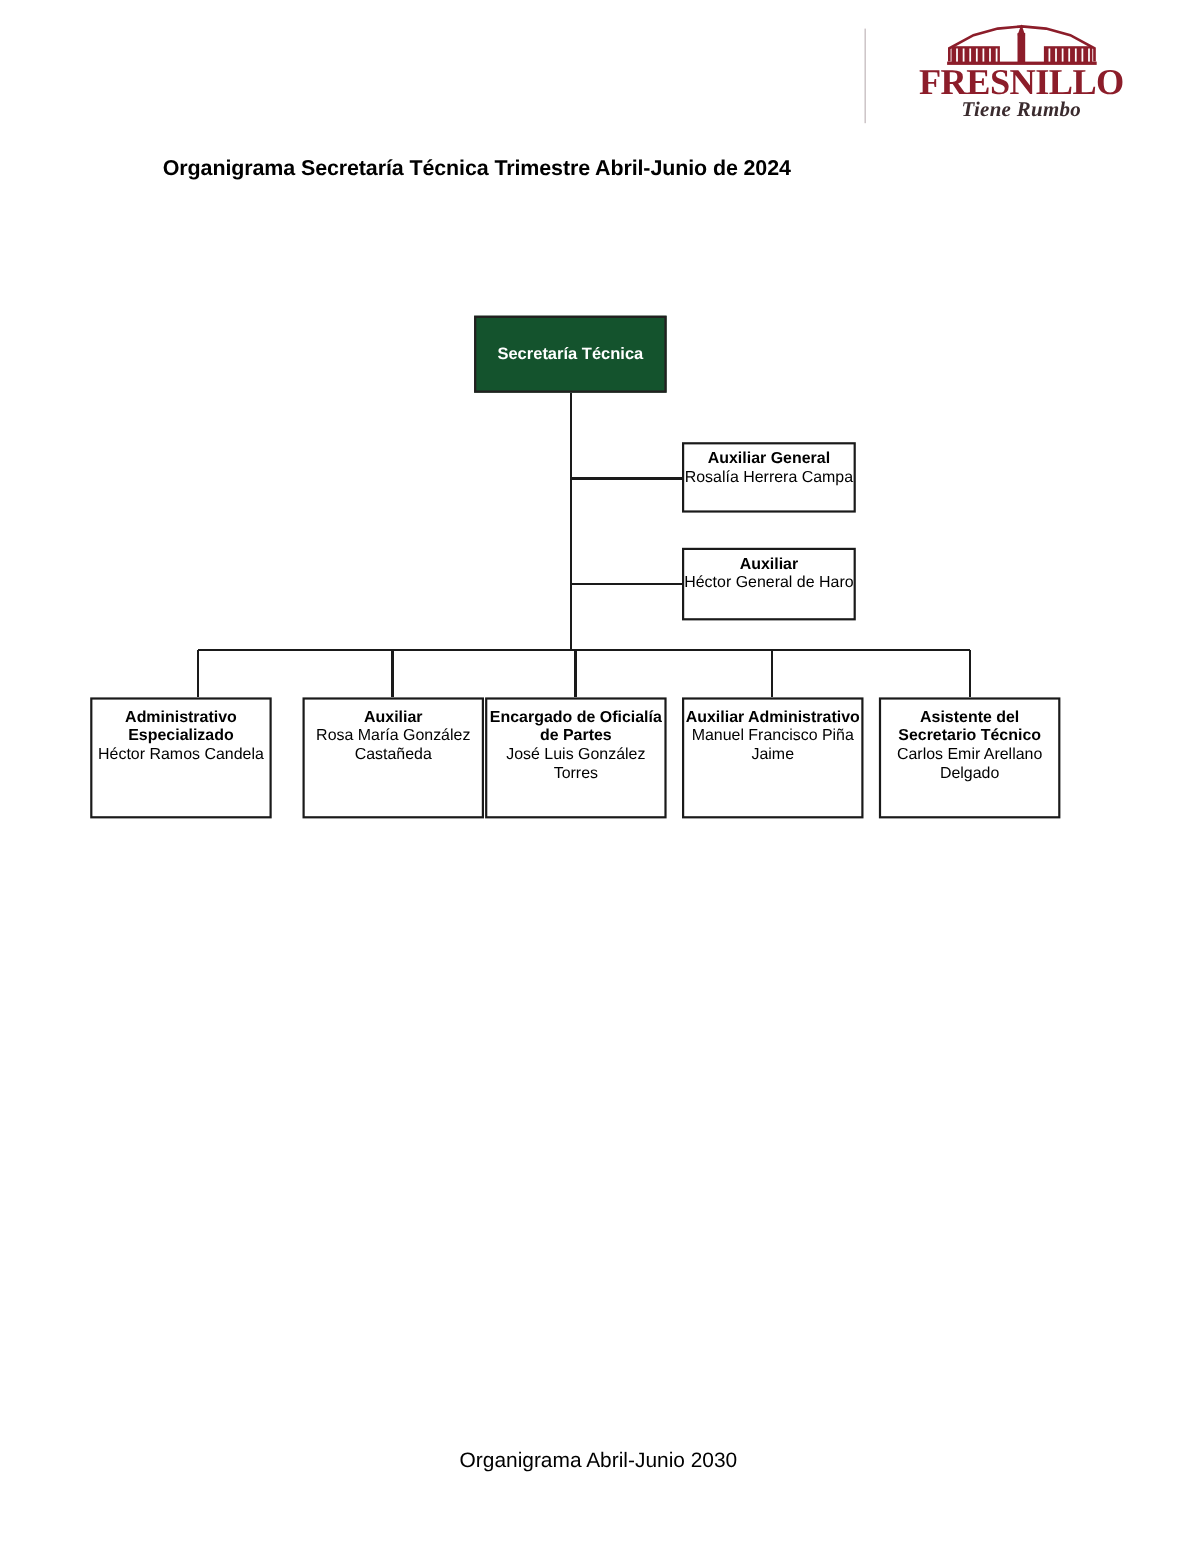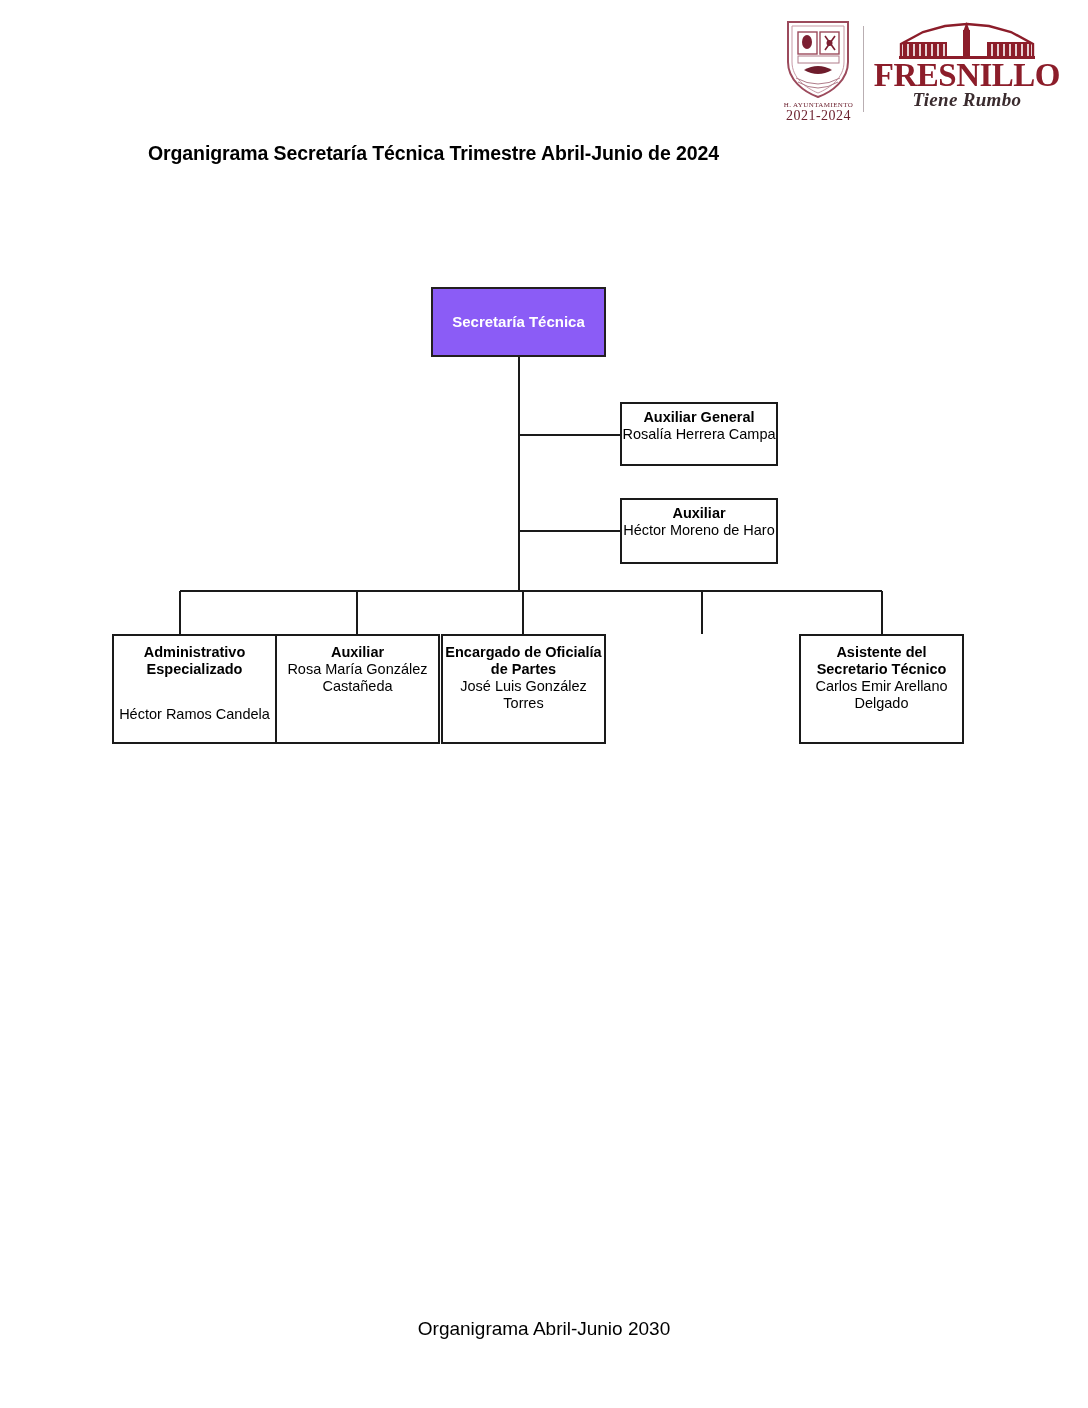--- a/index.html
+++ b/index.html
@@ -127,21 +127,21 @@
   }
   .node .person {
     font-size: 14.5px;
   }
 
   #node-root {
     left: 431px;
     top: 287px;
     width: 175px;
     height: 70px;
-    background: #8b5cf6;
+    background: #14532d;
     border: 2px solid #231f20;
     justify-content: center;
   }
   #node-root .role {
     color: #ffffff;
     font-size: 15px;
   }
 
   #node-aux-general {
     left: 620px;
@@ -157,58 +157,41 @@
     height: 66px;
     padding-top: 5px;
   }
 
   .child-node {
     top: 634px;
     width: 165px;
     height: 110px;
     padding-top: 8px;
   }
-  #node-child-0 { left: 112px; gap: 28px; }
+  #node-child-0 { left: 82px; }
   #node-child-1 { left: 275px; }
   #node-child-2 { left: 441px; }
   #node-child-3 { left: 620px; }
   #node-child-4 { left: 799px; align-items: center; }
 
   
   #page-footer {
     position: absolute;
     top: 1318px;
     left: 0;
     width: 1088px;
     text-align: center;
     font-size: 19px;
   }
 </style>
 </head>
 <body>
 
 <div id="header-logos">
 
-  <div class="crest-block">
-    <svg class="crest-svg" width="72" height="82" viewBox="0 0 72 82">
-      <path d="M6 4 H66 V44 C66 62 50 74 36 79 C22 74 6 62 6 44 Z" fill="#ffffff" stroke="#9c4a5c" stroke-width="2"></path>
-      <path d="M10 8 H62 V44 C62 60 48 70 36 75 C24 70 10 60 10 44 Z" fill="none" stroke="#c79aa6" stroke-width="1"></path>
-      <rect x="16" y="14" width="19" height="22" fill="none" stroke="#9c4a5c" stroke-width="1.4"></rect>
-      <rect x="38" y="14" width="19" height="22" fill="none" stroke="#9c4a5c" stroke-width="1.4"></rect>
-      <ellipse cx="25" cy="24" rx="5" ry="7" fill="#7c1f32"></ellipse>
-      <path d="M43 18 L53 32 M53 18 L43 32" stroke="#7c1f32" stroke-width="1.6"></path>
-      <circle cx="47.5" cy="25" r="3" fill="#7c1f32"></circle>
-      <rect x="16" y="38" width="41" height="7" fill="none" stroke="#b07c8a" stroke-width="1"></rect>
-      <path d="M22 52 Q36 44 50 52 Q36 60 22 52 Z" fill="#6e1c2c"></path>
-      <path d="M14 60 Q36 72 58 60" fill="none" stroke="#b07c8a" stroke-width="1"></path>
-      <path d="M16 64 Q36 76 56 64" fill="none" stroke="#b07c8a" stroke-width="1"></path>
-    </svg>
-    <div class="crest-caption-1">H. AYUNTAMIENTO</div>
-    <div class="crest-caption-2">2021-2024</div>
-  </div>
 
   <div class="logo-divider"></div>
 
   <div class="brand-block">
     <svg width="148" height="42" viewBox="0 0 148 42">
       <path d="M8 34 L8 22 L30 10 L52 4 L74 2 L96 4 L118 10 L140 22 L140 34" fill="none" stroke="#8c1d2a" stroke-width="2.4"></path>
       <rect x="10" y="20" width="44" height="16" fill="#8c1d2a"></rect>
       <g stroke="#ffffff" stroke-width="1.6">
         <line x1="15" y1="22" x2="15" y2="36"></line>
         <line x1="21" y1="22" x2="21" y2="36"></line>
@@ -264,38 +247,42 @@
     <div class="role">Secretaría Técnica</div>
   </div>
 
   <div class="node" id="node-aux-general">
     <div class="role">Auxiliar General</div>
     <div class="person">Rosalía Herrera Campa</div>
   </div>
 
   <div class="node" id="node-auxiliar">
     <div class="role">Auxiliar</div>
-    <div class="person">Héctor Moreno de Haro</div>
+    <div class="person">Héctor General de Haro</div>
   </div>
 
   <div class="node child-node" id="node-child-0">
     <div class="role">Administrativo Especializado</div>
     <div class="person">Héctor Ramos Candela</div>
   </div>
 
   <div class="node child-node" id="node-child-1">
     <div class="role">Auxiliar</div>
     <div class="person">Rosa María González Castañeda</div>
   </div>
 
   <div class="node child-node" id="node-child-2">
     <div class="role">Encargado de Oficialía de Partes</div>
     <div class="person">José Luis González Torres</div>
   </div>
 
+  <div class="node child-node" id="node-child-3">
+    <div class="role">Auxiliar Administrativo</div>
+    <div class="person">Manuel Francisco Piña Jaime</div>
+  </div>
 
   <div class="node child-node" id="node-child-4">
     <div class="role">Asistente del Secretario Técnico</div>
     <div class="person">Carlos Emir Arellano Delgado</div>
   </div>
 </div>
 
 <div id="page-footer">Organigrama Abril-Junio 2030</div>
 
 </body></html>

